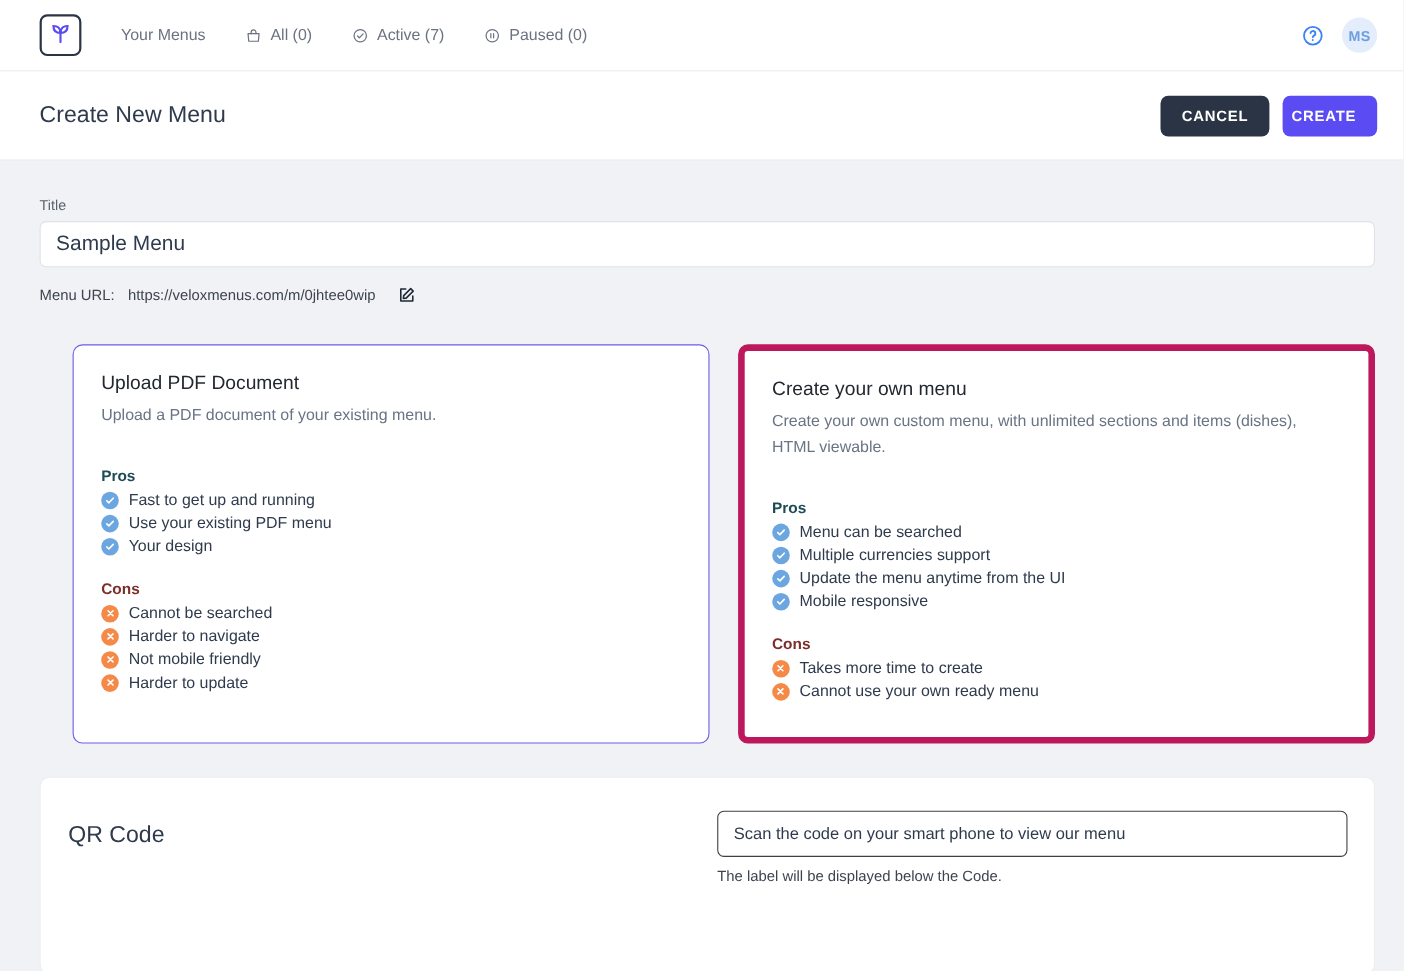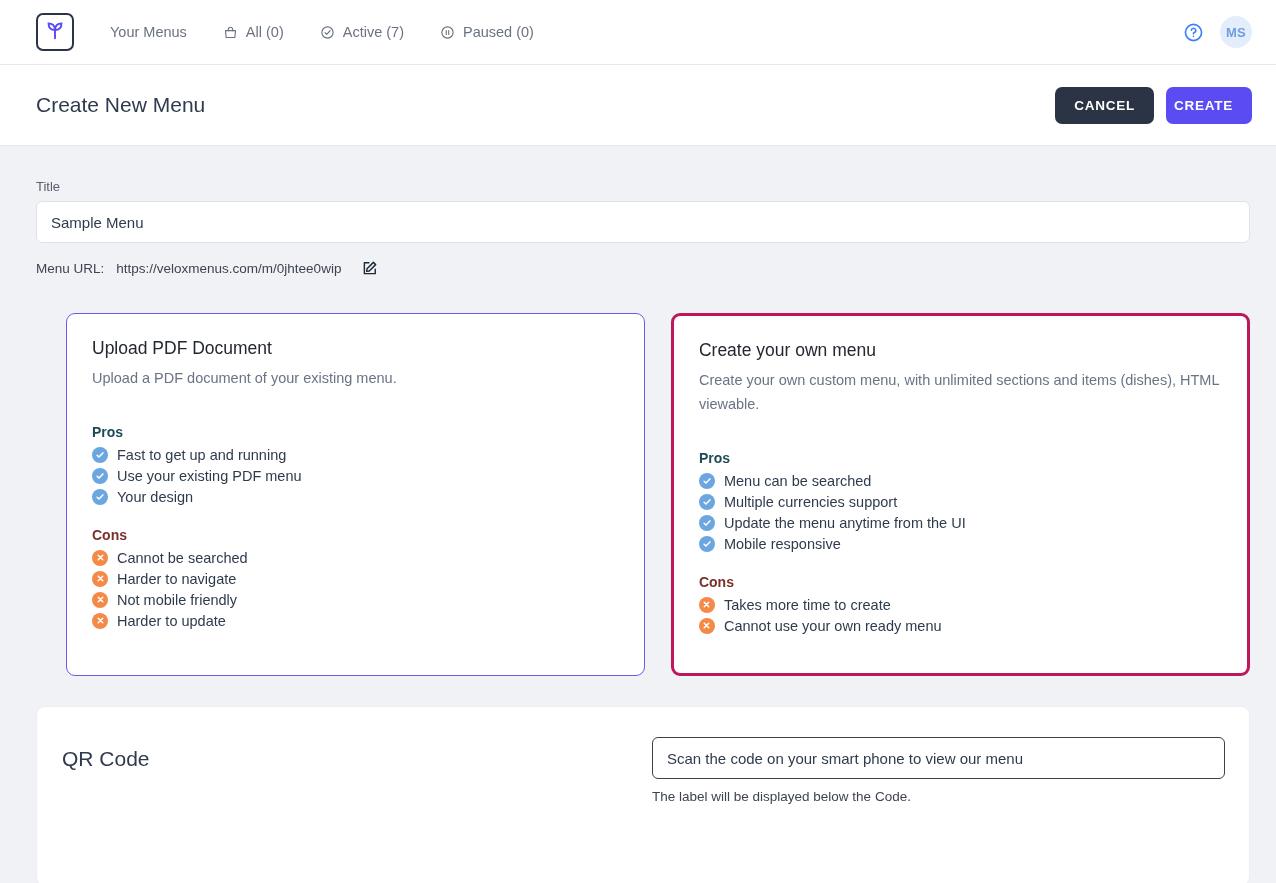--- a/index.html
+++ b/index.html
@@ -115,21 +115,21 @@
     font-size: 13px;
     color: #59616e;
     margin-bottom: 7px;
   }
   .text-input {
     width: 1214px;
     height: 42px;
     border: 1px solid #e0e2e7;
     border-radius: 6px;
     background: #ffffff;
-    font-size: 15px;
+    font-size: 19px;
     color: #2f3b4d;
     padding: 0 14px;
     font-family: "Liberation Sans", sans-serif;
     outline: none;
   }
   .url-row {
     display: flex;
     align-items: center;
     margin-top: 16px;
     gap: 9px;
@@ -156,21 +156,21 @@
     height: 363px;
     background: #ffffff;
     border-radius: 9px;
     padding: 24px 24px 0 25px;
     cursor: pointer;
   }
   .opt-card.selected {
     border: 1.5px solid #6b5ce7;
   }
   .opt-card.plain {
-    border: 3px solid #be185d;
+    border: 6px solid #be185d;
   }
   .card-title {
     font-size: 17.5px;
     color: #23272f;
     margin: 0 0 7px 0;
     font-weight: 400;
   }
   .card-desc {
     font-size: 14.5px;
     color: #697484;

